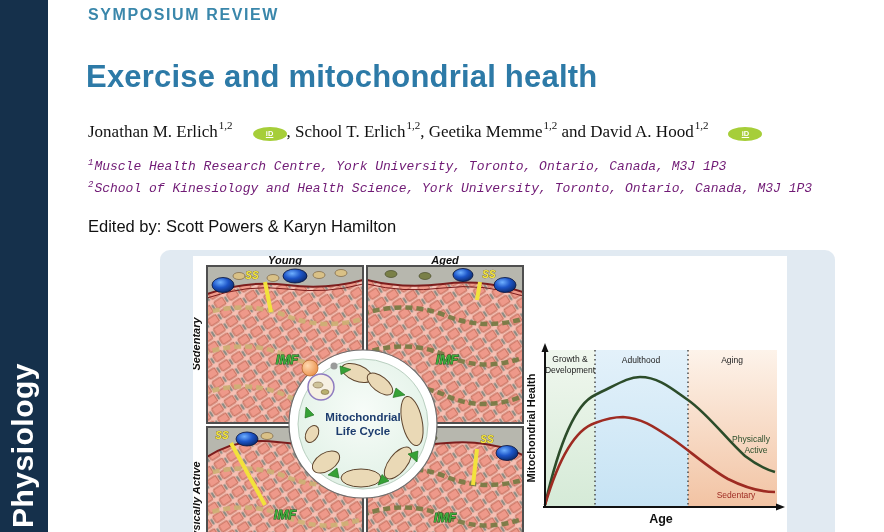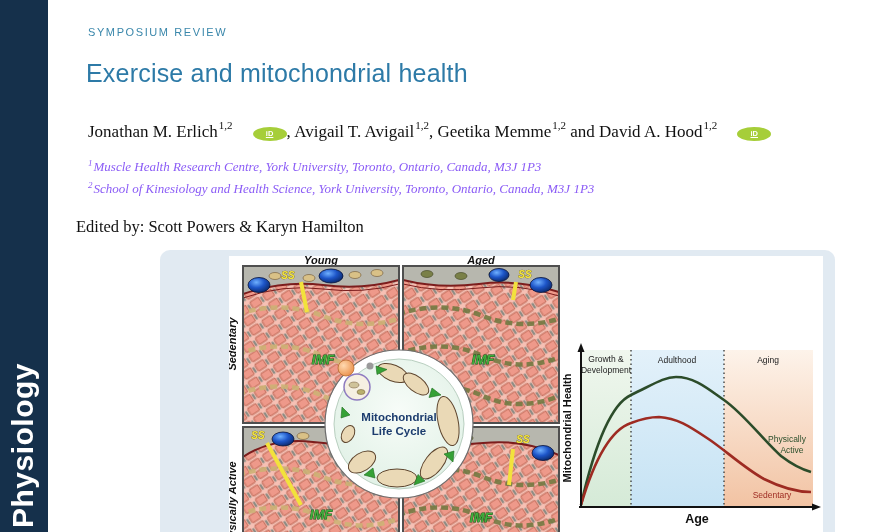--- a/index.html
+++ b/index.html
@@ -4,39 +4,39 @@
 <style>
   html,body{margin:0;padding:0;background:#ffffff;}
   .page{position:relative;width:884px;height:532px;background:#fff;overflow:hidden;
         font-family:"Liberation Sans",sans-serif;}
   
   .spine{position:absolute;left:0;top:0;width:48px;height:532px;background:#15304b;}
   .spine-label{position:absolute;left:8px;top:528px;transform:rotate(-90deg);
         transform-origin:0 0;white-space:nowrap;color:#fff;font-weight:bold;
         font-size:30px;line-height:30px;letter-spacing:.5px;}
   
-  .kicker{position:absolute;left:88px;top:26px;color:#3a87ab;font-size:11px;
-        font-weight:normal;letter-spacing:1.6px;}
-  .title{position:absolute;left:86px;top:59px;color:#2d7aa7;font-size:25px;
-        font-weight:normal;letter-spacing:.2px;}
+  .kicker{position:absolute;left:88px;top:6px;color:#3a87ab;font-size:16px;
+        font-weight:bold;letter-spacing:1.6px;}
+  .title{position:absolute;left:86px;top:59px;color:#2d7aa7;font-size:31px;
+        font-weight:bold;letter-spacing:.2px;}
   .authors{position:absolute;left:88px;top:120px;font-family:"Liberation Serif",serif;
         font-size:17px;color:#111;}
   .authors sup{font-size:11px;position:relative;top:-1px;margin-left:1px;text-align:center;}
   .orcid{display:inline-block;width:34px;height:14px;border-radius:50%;
         background:#a6ce39;color:#fff;font:bold 7.5px/14px "Liberation Sans",sans-serif;
         text-align:center;vertical-align:1px;margin-left:20px;cursor:pointer;text-decoration:underline;}
-  .affils{position:absolute;left:88px;top:154px;font-family:Liberation Serif, serif;
-        font-style:italic;font-size:13px;color:#8b5cf6;line-height:19px;}
+  .affils{position:absolute;left:88px;top:154px;font-family:Liberation Mono, monospace;
+        font-style:italic;font-size:13px;color:#701a75;line-height:19px;}
   .affils sup{font-size:9px;margin-right:1px;}
-  .edited{position:absolute;left:76px;top:217px;font-family:Liberation Serif, serif;
+  .edited{position:absolute;left:88px;top:217px;font-family:Liberation Sans, sans-serif;
         font-size:16.5px;color:#111;}
   
   .figure-box{position:absolute;left:160px;top:250px;width:675px;height:282px;
         background:#e1eaf2;border-radius:10px 10px 0 0;}
-  .figure-white{position:absolute;left:33px;top:6px;width:594px;height:276px;background:#fff;margin-left:36px;}
+  .figure-white{position:absolute;left:33px;top:6px;width:594px;height:276px;background:#fff;}
   svg{display:block;}
   
   .f-collbl,.f-rowlbl{font:italic bold 11px "Liberation Sans",sans-serif;fill:#101010;text-anchor:middle;}
   .f-ss{font:italic bold 10px "Liberation Sans",sans-serif;fill:#f3e43e;stroke:#6b5a0e;stroke-width:.6px;paint-order:stroke;text-anchor:middle;}
   .f-imf{font:italic bold 13px "Liberation Sans",sans-serif;fill:#3fae3c;stroke:#17541a;stroke-width:.9px;paint-order:stroke;text-anchor:middle;}
   .f-cyc{font:bold 11.5px "Liberation Sans",sans-serif;fill:#1c3c6e;text-anchor:middle;}
   .f-ylab{font:bold 11px "Liberation Sans",sans-serif;fill:#111;text-anchor:middle;}
   .f-xlab{font:bold 12.5px "Liberation Sans",sans-serif;fill:#111;text-anchor:middle;}
   .f-reg{font:8.5px "Liberation Sans",sans-serif;fill:#222;text-anchor:middle;}
   .f-pa{font:8.5px "Liberation Sans",sans-serif;fill:#2c4f2c;text-anchor:middle;}
@@ -53,21 +53,21 @@
 
 <div class="page">
 
   <div class="spine">
     <div class="spine-label">Physiology</div>
   </div>
 
   <div class="kicker">SYMPOSIUM REVIEW</div>
   <div class="title">Exercise and mitochondrial health</div>
 
-  <div class="authors"><span>Jonathan M. Erlich</span><sup>1,2</sup><span class="orcid">iD</span><span>, </span><span>Avigail T. Avigail</span><sup>1,2</sup><span>, </span><span>Geetika Memme</span><sup>1,2</sup><span> and </span><span>David A. Hood</span><sup>1,2</sup><span class="orcid">iD</span></div>
+  <div class="authors"><span>Jonathan M. Erlich</span><sup>1,2</sup><span class="orcid">iD</span><span>, </span><span>School T. Erlich</span><sup>1,2</sup><span>, </span><span>Geetika Memme</span><sup>1,2</sup><span> and </span><span>David A. Hood</span><sup>1,2</sup><span class="orcid">iD</span></div>
 
   <div class="affils">
     <div><sup>1</sup><span>Muscle Health Research Centre, York University, Toronto, Ontario, Canada, M3J 1P3</span></div>
     <div><sup>2</sup><span>School of Kinesiology and Health Science, York University, Toronto, Ontario, Canada, M3J 1P3</span></div>
   </div>
 
   <div class="edited">Edited by: Scott Powers &amp; Karyn Hamilton</div>
 
   <div class="figure-box">
     <div class="figure-white">

